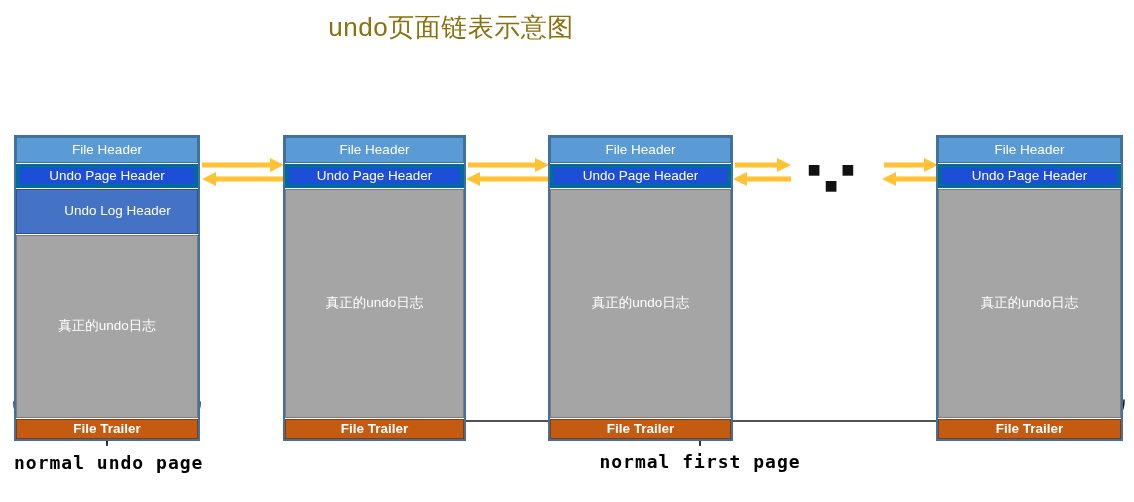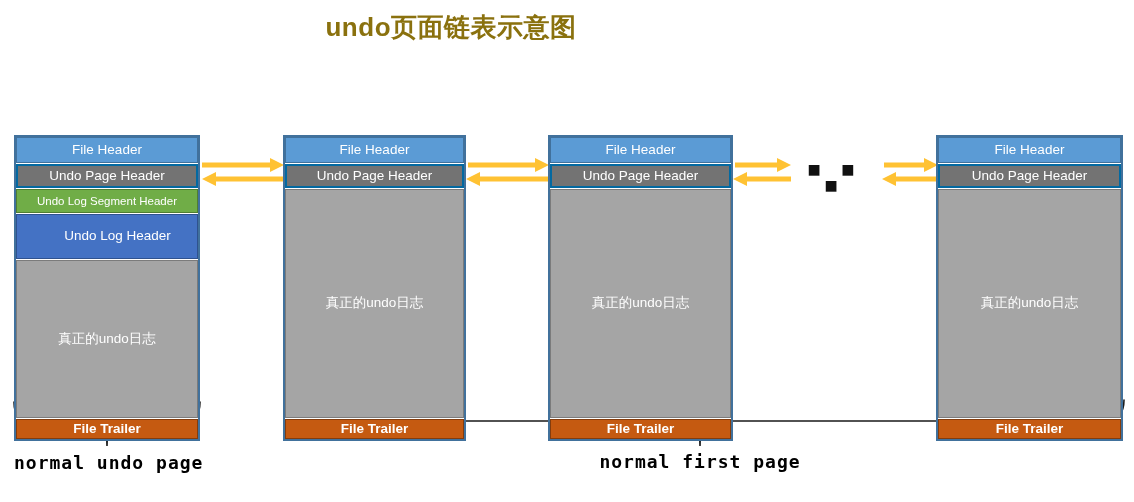--- a/index.html
+++ b/index.html
@@ -2,39 +2,39 @@
 <html><head>
 <meta charset="utf-8">
 <style>
   html,body{margin:0;padding:0;background:#ffffff;}
   .canvas{
     position:relative;width:1134px;height:502px;background:#ffffff;overflow:hidden;
     font-family:"Liberation Sans","DejaVu Sans",sans-serif;
   }
   .title{
     position:absolute;top:10px;left:0;width:902px;margin:0;
-    text-align:center;font-size:26px;font-weight:bold;color:#8a710e;
+    text-align:center;font-size:26px;font-weight:normal;color:#8a710e;
     letter-spacing:0.5px;
   }
   .overlay{position:absolute;left:0;top:0;pointer-events:none;}
   .arrow-line{stroke:#FFC233;stroke-width:5;}
   .arrow-head{fill:#FFC233;}
   .brace{fill:none;stroke:#1a1a1a;stroke-width:1.6;stroke-linecap:round;}
   .page{
     position:absolute;top:135px;height:306px;box-sizing:border-box;
     border:2px solid #41719C;background:#ffffff;
     display:flex;flex-direction:column;gap:1px;
   }
   .sec{
     box-sizing:border-box;flex:0 0 auto;
     display:flex;align-items:center;justify-content:center;
     color:#ffffff;font-size:13.5px;text-align:center;line-height:1.1;
   }
   .s-blue   {background:#5B9BD5;border:1px solid #41719C;height:26px;}
-  .s-orange {background:#737373;border:2px solid #0369a1;height:24px;}
+  .s-orange {background:#1d4ed8;border:4px solid #0369a1;height:24px;}
   .s-green  {background:#70AD47;border:1px solid #507E32;height:24px;font-size:11.5px;}
   .s-blue2  {background:#4472C4;border:1px solid #2F528F;height:45px;padding-left:21px;}
   .s-gray   {background:#A5A5A5;border:1px solid #7b7b7b;flex:1 1 auto;}
   .s-trailer{background:#C55A11;border:1px solid #843C0C;height:20px;font-weight:bold;}
   .ellipsis{
     position:absolute;left:795px;top:161px;width:80px;
     text-align:center;font-size:14px;color:#111;letter-spacing:8px;
     font-family:"DejaVu Sans",sans-serif;
   }
   .brace-label{
@@ -93,21 +93,20 @@
     <path class="brace" d="M 14 402 C 14 414 20 423 31 423 L 96 423 C 103 423 107 428 107 446
          C 107 428 111 423 118 423 L 183 423 C 194 423 200 414 200 402"></path>
 
     <path class="brace" d="M 285 400 C 285 412 291 421 302 421 L 689 421 C 696 421 700 426 700 446
          C 700 426 704 421 711 421 L 1107 421 C 1118 421 1124 412 1124 400"></path>
   </svg>
 
   <div class="page" style="left:14px;width:186px;">
     <div class="sec s-blue">File Header</div>
     <div class="sec s-orange">Undo Page Header</div>
-    <div class="sec s-green">Undo Log Segment Header</div>
     <div class="sec s-blue2">Undo Log Header</div>
     <div class="sec s-gray">真正的undo日志</div>
     <div class="sec s-trailer">File Trailer</div>
   </div>
 
   <div class="page" style="left:283px;width:183px;">
     <div class="sec s-blue">File Header</div>
     <div class="sec s-orange">Undo Page Header</div>
     <div class="sec s-gray">真正的undo日志</div>
     <div class="sec s-trailer">File Trailer</div>

